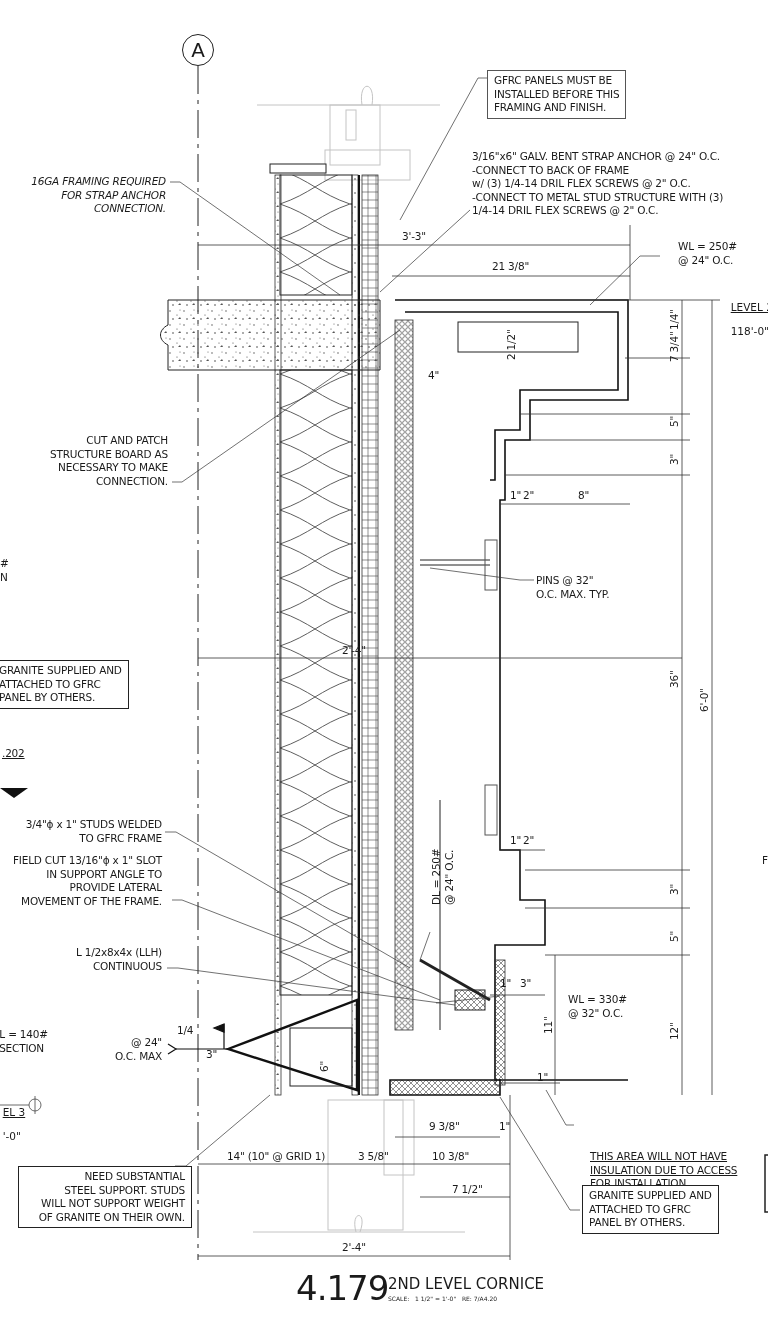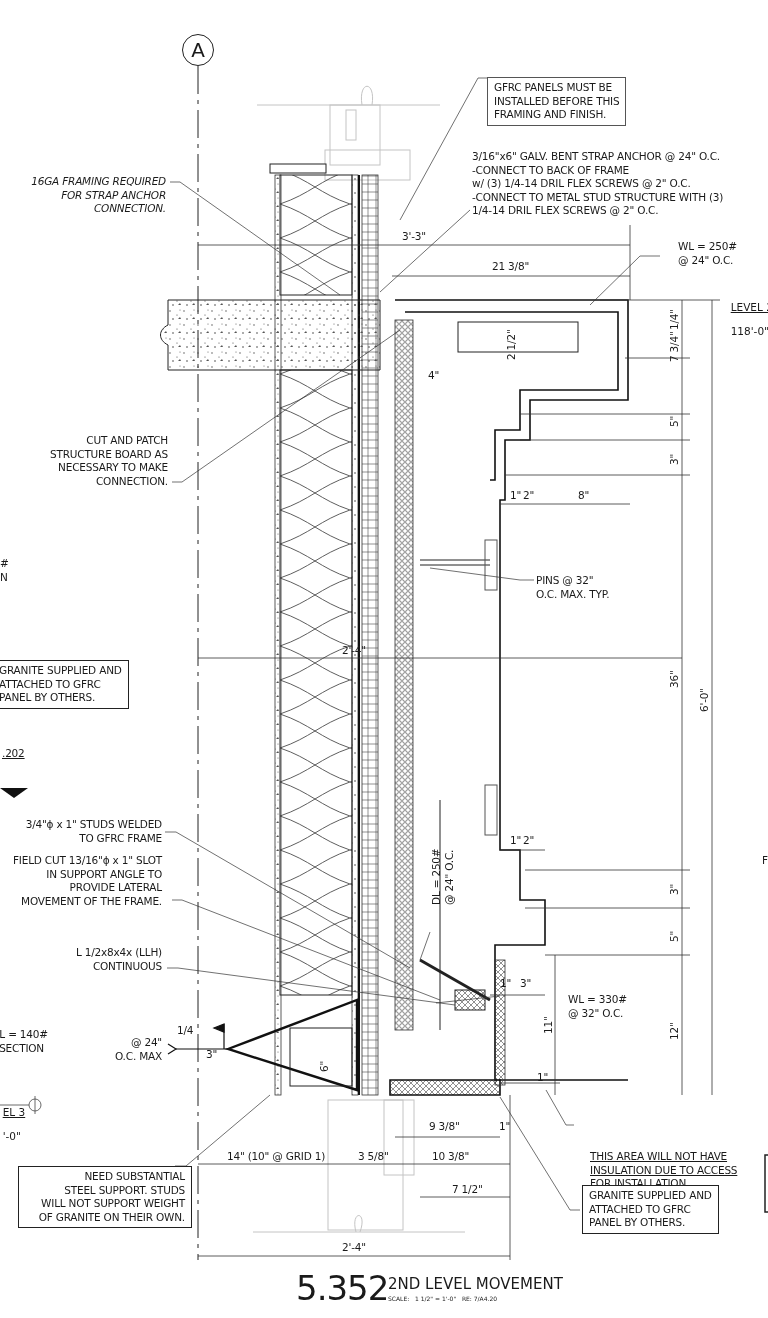--- a/index.html
+++ b/index.html
@@ -2,21 +2,21 @@
 <html><head>
 <meta charset="utf-8">
 <style>
   html, body { margin: 0; padding: 0; background: #ffffff; }
   body { width: 768px; height: 1318px; position: relative; overflow: hidden;
          font-family: "DejaVu Sans", "Liberation Sans", sans-serif; color: #1a1a1a; }
   svg.drawing { position: absolute; left: 0; top: 0; }
   .note { position: absolute; font-size: 10.5px; line-height: 13.5px; white-space: pre; letter-spacing: -0.2px; }
   .note.right { text-align: right; }
   .boxed { border: 1.5px solid #222; padding: 3px 6px; background: #fff; }
-  .boxed.thin { border: 1px solid #555; margin-top: 7px; }
+  .boxed.thin { border: 1px solid #555; }
   .dim { position: absolute; font-size: 10.5px; white-space: nowrap; letter-spacing: -0.2px; }
   .vdim { position: absolute; font-size: 10.5px; white-space: nowrap; transform: rotate(-90deg); transform-origin: left top; letter-spacing: -0.2px; }
   .grid-bubble { position: absolute; left: 182px; top: 34px; width: 30px; height: 30px; border: 1.3px solid #222;
                  border-radius: 50%; font-size: 20px; text-align: center; line-height: 30px; background:#fff; }
   .title-num { position: absolute; left: 296px; top: 1270px; font-size: 34px; line-height: 36px; letter-spacing: -1px; }
   .title-name { position: absolute; left: 388px; top: 1276px; font-size: 15px; line-height: 16px; }
   .title-scale { position: absolute; left: 388px; top: 1295px; font-size: 6px; line-height: 8px; white-space: pre; }
   .level { position: absolute; font-size: 10.5px; line-height: 12px; white-space: pre; }
   .level .lvl-name { text-decoration: underline; }
 </style>
@@ -262,15 +262,15 @@
 <div class="dim" style="left:537px;top:1071px;">1"</div>
 <div class="vdim" style="left:318px;top:1072px;">6"</div>
 <div class="dim" style="left:429px;top:1120px;">9 3/8"</div>
 <div class="dim" style="left:499px;top:1120px;">1"</div>
 <div class="dim" style="left:227px;top:1150px;">14" (10" @ GRID 1)</div>
 <div class="dim" style="left:358px;top:1150px;">3 5/8"</div>
 <div class="dim" style="left:432px;top:1150px;">10 3/8"</div>
 <div class="dim" style="left:452px;top:1183px;">7 1/2"</div>
 <div class="dim" style="left:342px;top:1241px;">2'-4"</div>
 
-<div class="title-num">5.352</div>
-<div class="title-name">2ND LEVEL MOVEMENT</div>
+<div class="title-num">4.179</div>
+<div class="title-name">2ND LEVEL CORNICE</div>
 <div class="title-scale">SCALE:   1 1/2" = 1'-0"   RE: 7/A4.20</div>
 
 </body></html>

